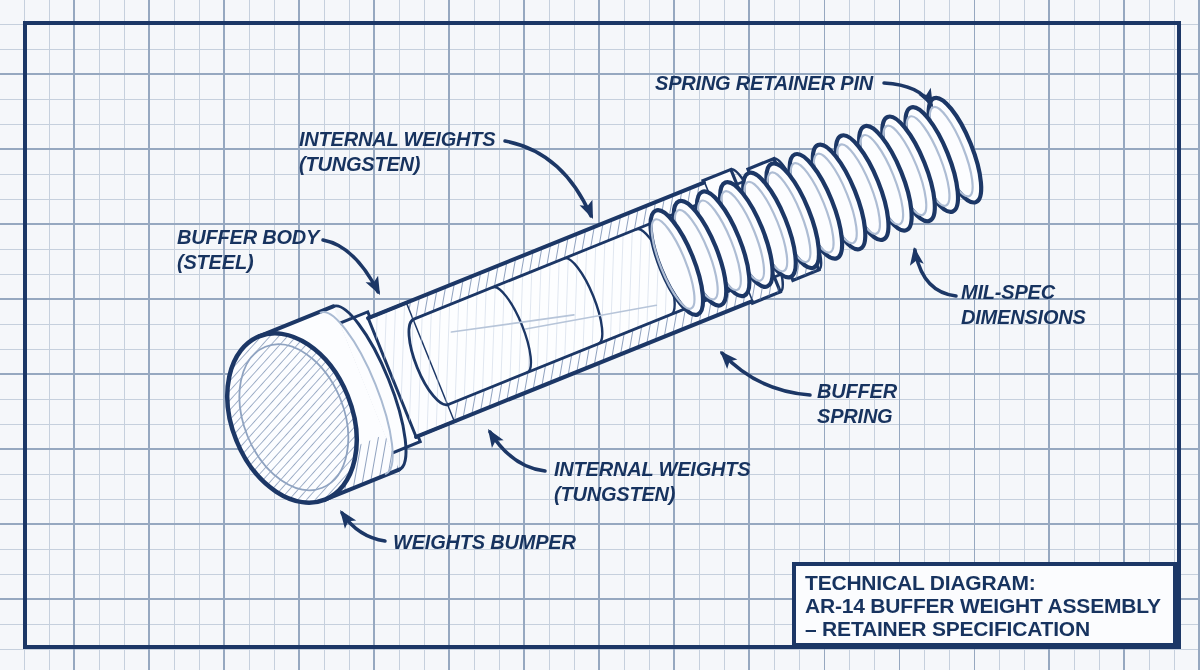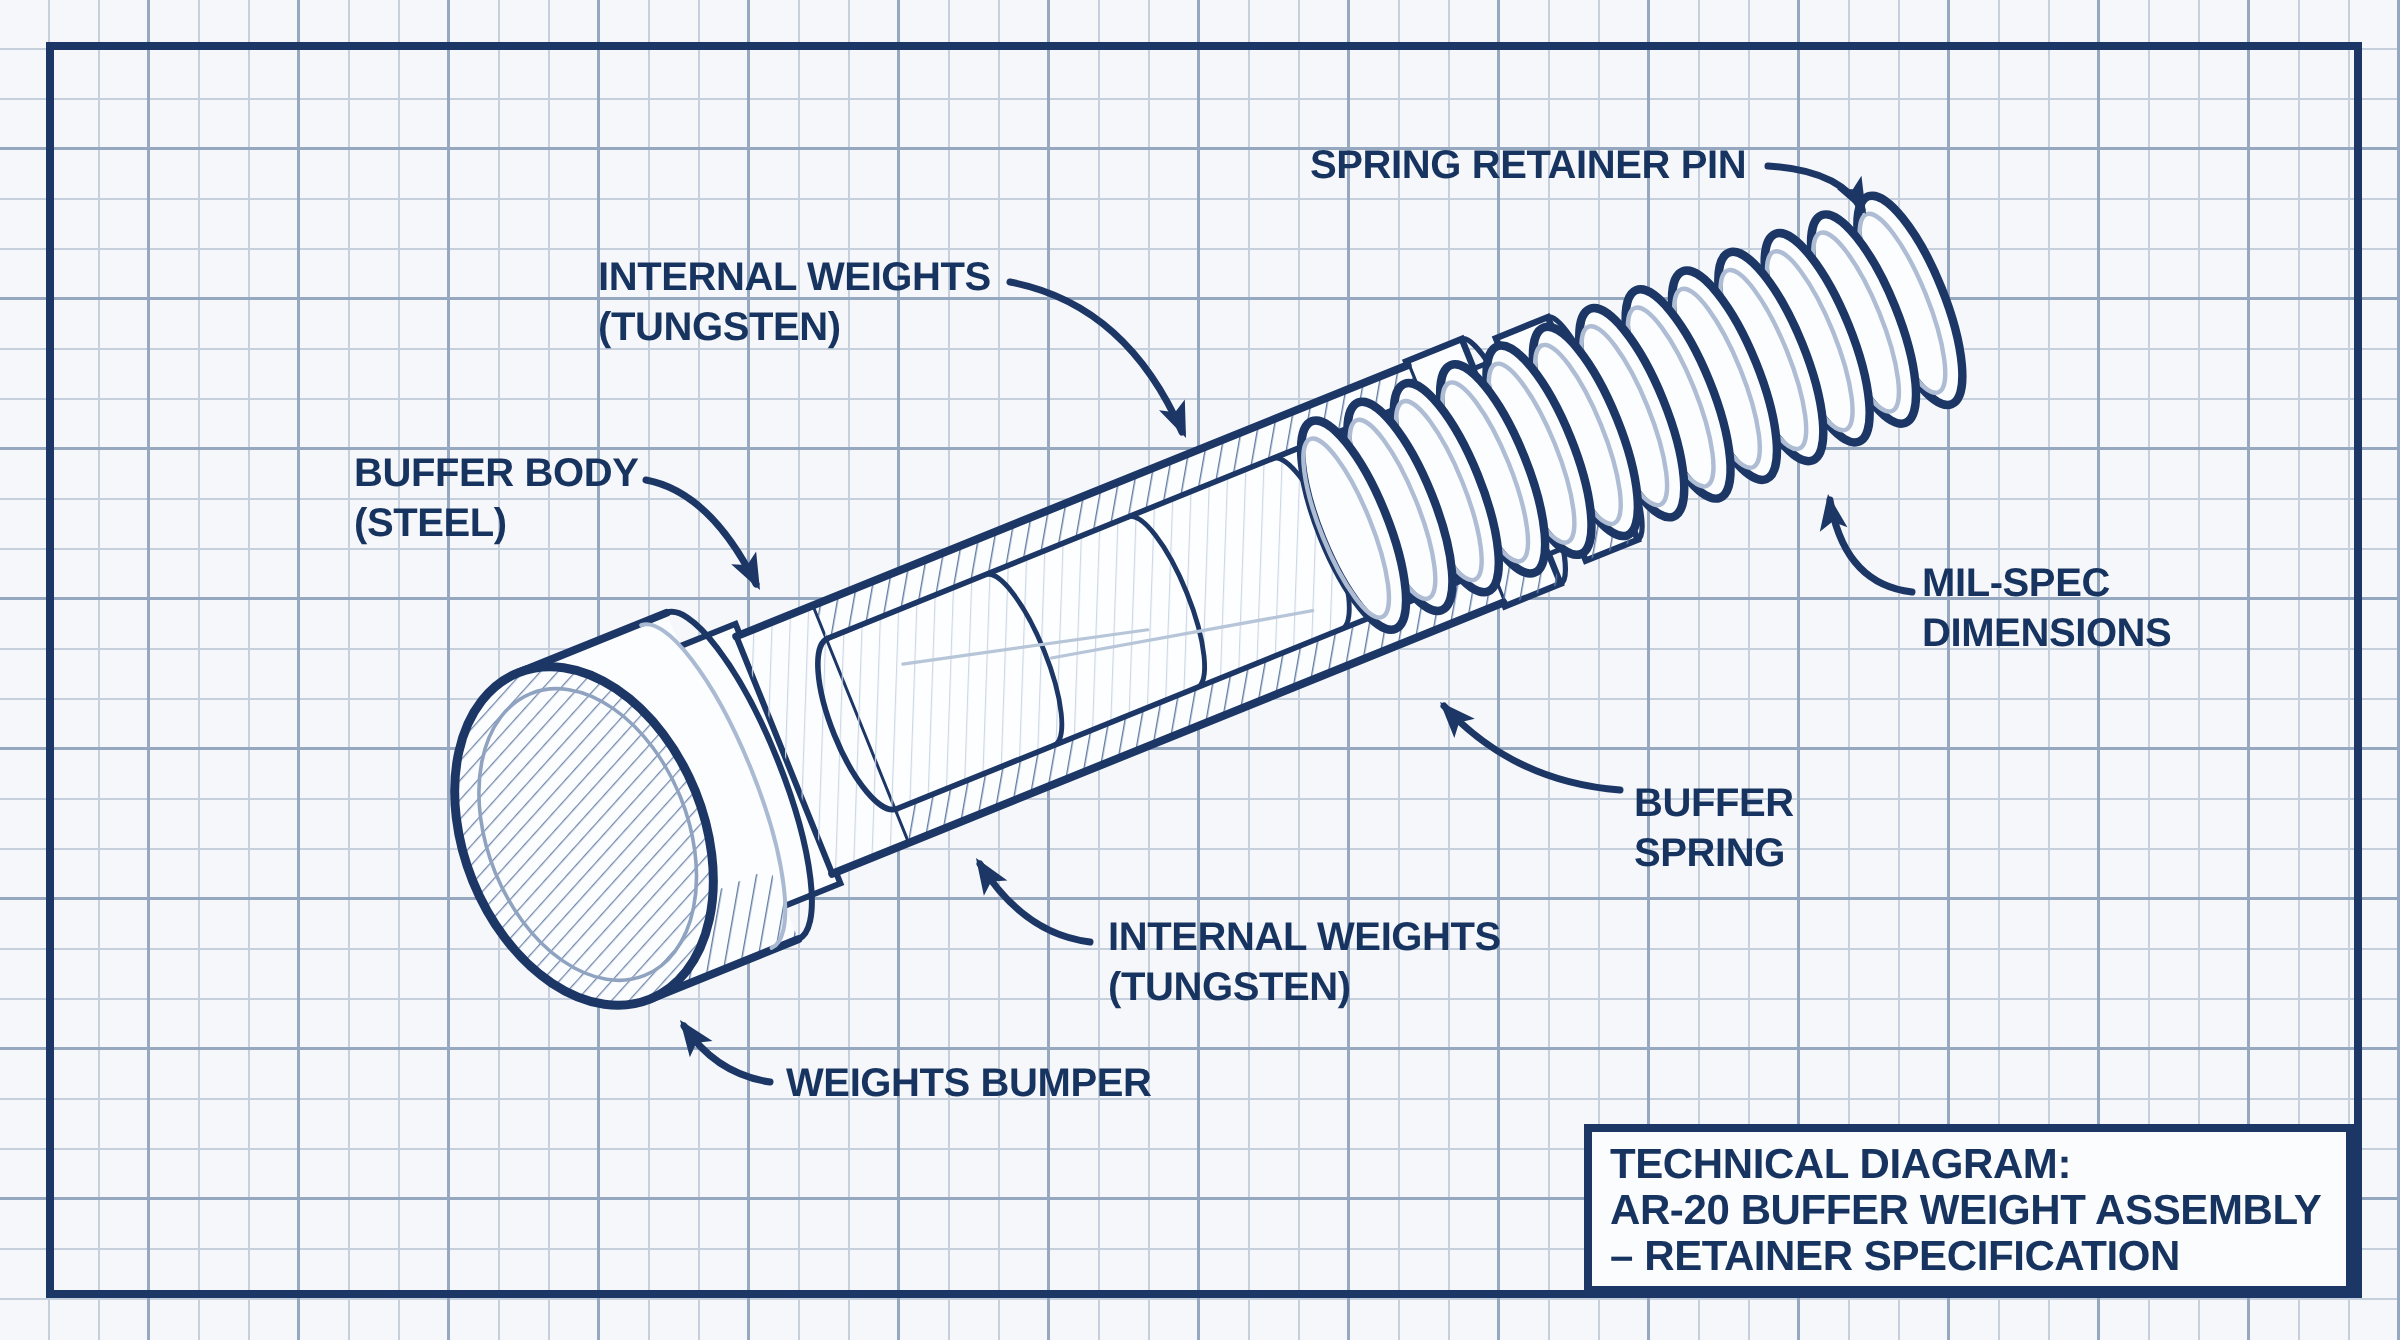--- a/index.html
+++ b/index.html
@@ -13,21 +13,21 @@
       repeating-linear-gradient(to bottom, transparent 0 23.8px, #c6d0dd 23.8px 25px);
     font-family:"Liberation Sans", sans-serif;
   }
   .frame{
     position:absolute;left:23px;top:21px;width:1150px;height:620px;
     border:4px solid #1c3766;pointer-events:none;
   }
   svg.fig{position:absolute;left:0;top:0;width:1200px;height:670px;}
   .lbl{
     position:absolute;color:#17335f;font-weight:700;font-size:20px;
-    line-height:25px;letter-spacing:-0.2px;white-space:nowrap;
+    line-height:25px;letter-spacing:-0.2px;white-space:nowrap;font-style:italic;
   }
   .tblock{
     position:absolute;left:792px;top:562px;width:385px;height:85px;
     background:#fbfcfe;border:4px solid #1c3766;box-sizing:border-box;
     padding:5px 0 0 9px;
   }
   .tblock .tl{
     color:#17335f;font-weight:700;font-size:21px;line-height:23px;
     letter-spacing:-0.2px;white-space:nowrap;
   }
@@ -203,33 +203,33 @@
   <div class="lbl" style="left:177px;top:225px;">
     <div>BUFFER BODY</div>
     <div>(STEEL)</div>
   </div>
 
   <div class="lbl" style="left:961px;top:280px;">
     <div>MIL-SPEC</div>
     <div>DIMENSIONS</div>
   </div>
 
-  <div class="lbl" style="left:817px;top:390px;">
+  <div class="lbl" style="left:817px;top:379px;">
     <div>BUFFER</div>
     <div>SPRING</div>
   </div>
 
   <div class="lbl" style="left:554px;top:457px;">
     <div>INTERNAL WEIGHTS</div>
     <div>(TUNGSTEN)</div>
   </div>
 
   <div class="lbl" style="left:393px;top:530px;">
     <span>WEIGHTS BUMPER</span>
   </div>
 
   <div class="tblock">
     <div class="tl">TECHNICAL DIAGRAM:</div>
-    <div class="tl">AR-20 BUFFER WEIGHT ASSEMBLY</div>
+    <div class="tl">AR-14 BUFFER WEIGHT ASSEMBLY</div>
     <div class="tl">– RETAINER SPECIFICATION</div>
   </div>
 
 </div>
 
 </body></html>

